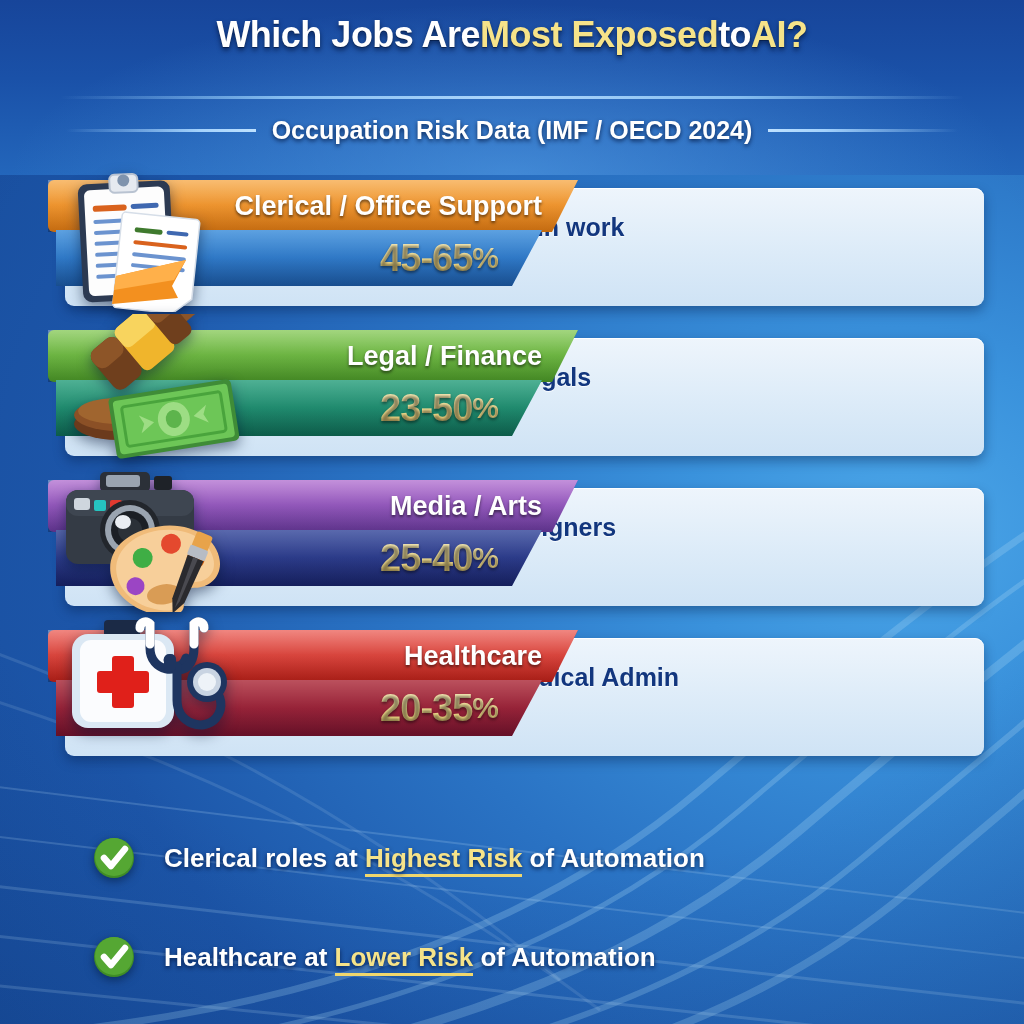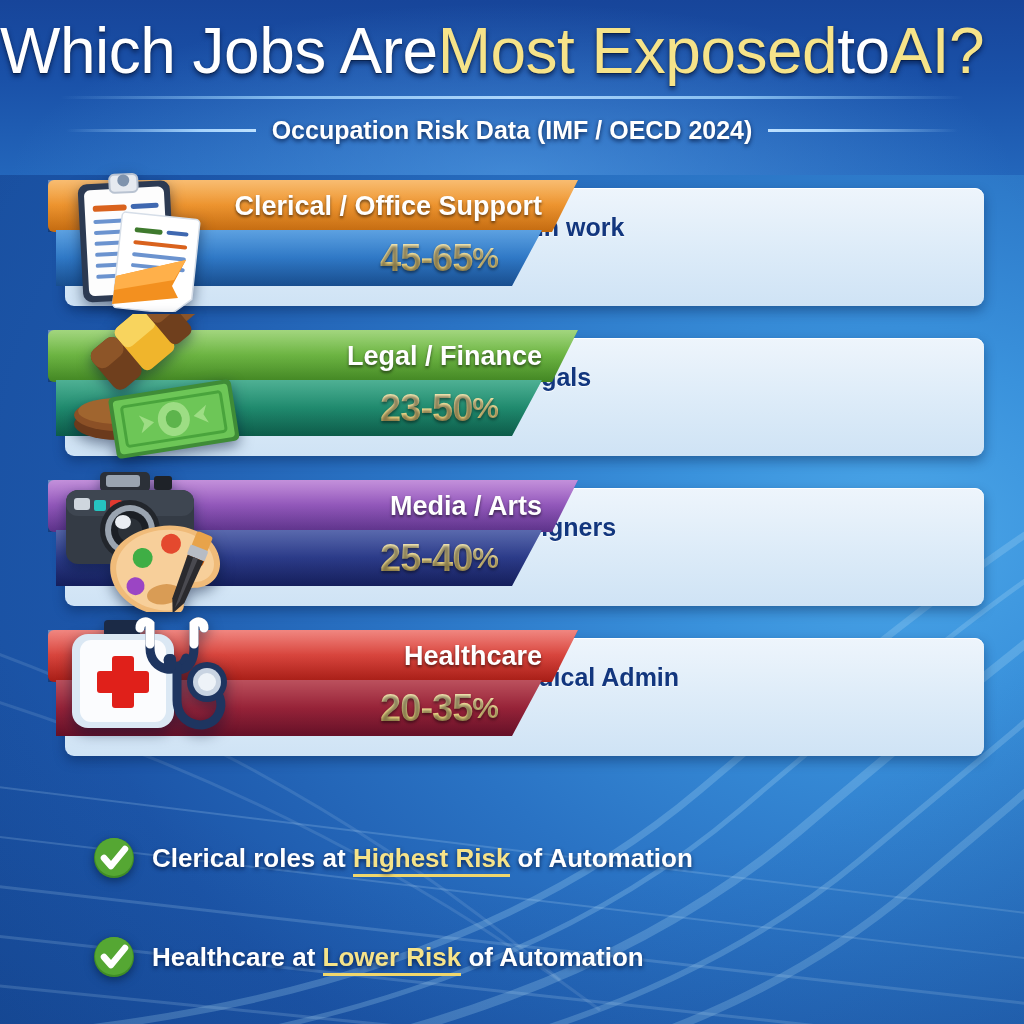--- a/index.html
+++ b/index.html
@@ -28,22 +28,22 @@
   }
   .bg-topglow{
     position:absolute; left:0; right:0; top:0; height:175px;
     background:radial-gradient(70% 140% at 50% 100%, rgba(90,165,235,.55) 0%, rgba(90,165,235,0) 70%);
   }
   #bg svg { position:absolute; inset:0; }
 
   
   .title {
     position:absolute; top:14px; left:0; width:100%;
-    text-align:left;
-    font-size:64px; font-weight:normal; letter-spacing:-.5px;
+    text-align:center;
+    font-size:36px; font-weight:bold; letter-spacing:-.5px;
     color:#ffffff;
     text-shadow:0 3px 5px rgba(0,20,60,.75), 0 1px 0 rgba(0,0,0,.4);
     white-space:nowrap;
   }
   .title .hl { color:#f6e389; }
   .title .w { display:inline-block; }
 
   .rulewrap{
     position:absolute; top:96px; left:60px; right:60px; height:3px;
     background:linear-gradient(90deg, rgba(120,190,245,0) 0%, rgba(150,205,250,.85) 25%, rgba(180,220,255,.95) 50%, rgba(150,205,250,.85) 75%, rgba(120,190,245,0) 100%);
@@ -125,21 +125,21 @@
   }
   .band .pct .sm{ font-size:30px; }
 
   
   .art { position:absolute; left:6px; top:-4px; width:200px; height:148px; pointer-events:none; }
   .art svg{ width:100%; height:100%; filter:drop-shadow(0 5px 7px rgba(2,18,50,.5)); }
 
   
   .foot { position:absolute; left:92px; }
   .foot.f0{ top:836px; } .foot.f1{ top:935px; }
-  .fline{ display:flex; align-items:center; gap:16px; }
+  .fline{ display:flex; align-items:center; gap:28px; }
   .check{ width:44px; height:44px; flex:0 0 44px; filter:drop-shadow(0 3px 5px rgba(2,18,50,.55)); }
   .ftext{
     font-size:26px; font-weight:bold; color:#ffffff;
     text-shadow:0 2px 4px rgba(0,20,60,.8); white-space:nowrap;
   }
   .ftext .hl{
     color:#f6e389;
     border-bottom:3px solid #f0d76d;
     padding-bottom:1px;
   }

